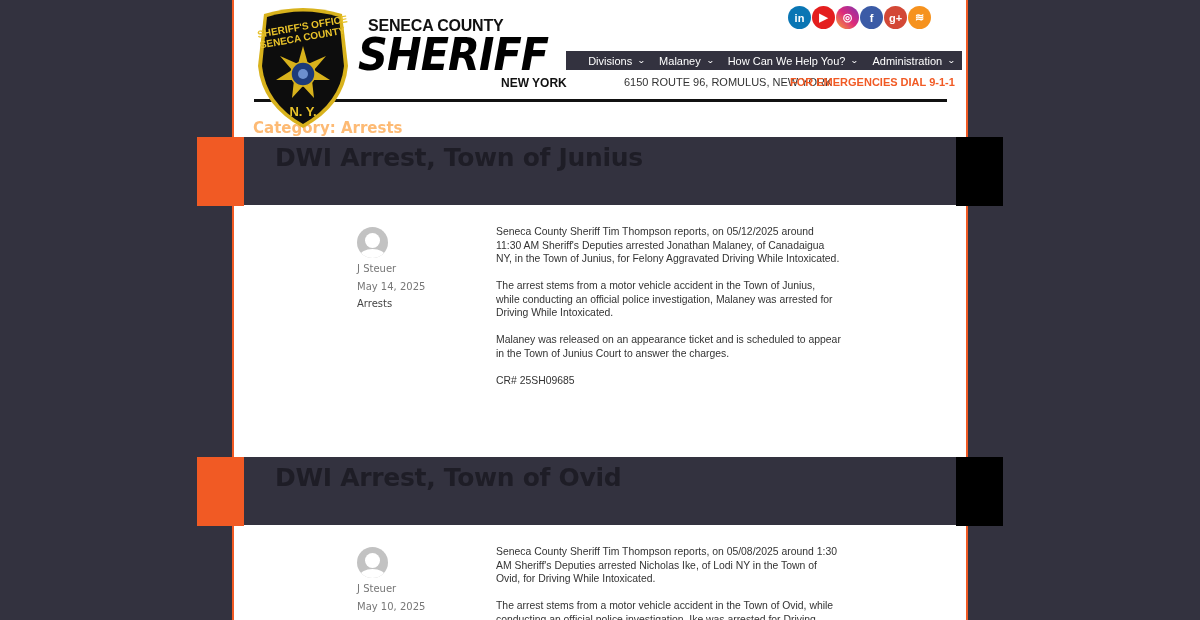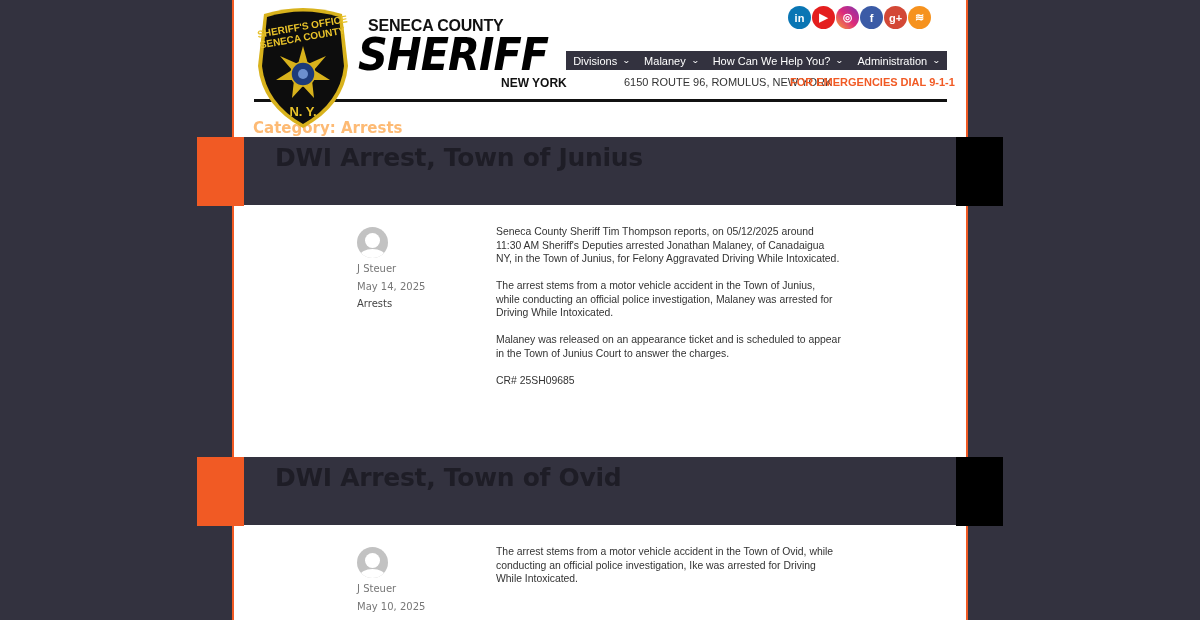--- a/index.html
+++ b/index.html
@@ -15,21 +15,21 @@
     border-left:2px solid #f15a24; border-right:2px solid #f15a24;
     box-sizing:border-box;
   }
   
   .seal { position:absolute; left:254px; top:6px; width:98px; height:124px; z-index:5; }
   .brand-county { position:absolute; left:368px; top:17px; font-size:16px; font-weight:bold; color:#111; letter-spacing:-0.2px; }
   .brand-sheriff { position:absolute; left:358px; top:30px; font-size:45px; font-weight:900; font-style:italic; color:#000; letter-spacing:-1px; line-height:50px; font-family:"DejaVu Sans", sans-serif; transform:scaleX(0.92); transform-origin:left; }
   .brand-ny { position:absolute; left:501px; top:76px; font-size:12px; font-weight:bold; color:#111; }
   .socials { position:absolute; left:788px; top:6px; display:flex; gap:1px; }
   .social { width:23px; height:23px; border-radius:50%; display:flex; align-items:center; justify-content:center; color:#fff; font-size:11px; font-weight:bold; cursor:pointer; }
-  .nav { position:absolute; left:566px; top:51px; width:381px; height:19px; background:#33323f; display:flex; align-items:center; justify-content:space-around; }
+  .nav { position:absolute; left:566px; top:51px; width:381px; height:19px; background:#33323f; display:flex; align-items:center; justify-content:space-around;padding-left:15px; }
   .nav-item { color:#fff; font-size:11px; display:flex; align-items:center; gap:6px; cursor:pointer; white-space:nowrap; }
   .chev { font-size:8px; transform:scaleX(1.3); }
   .address { position:absolute; left:584px; top:76px; font-size:11px; color:#333;margin-left:40px; }
   .emergency { position:absolute; left:790px; top:76px; font-size:11px; color:#f15a24; font-weight:bold; }
   .rule { position:absolute; left:254px; top:99px; width:693px; height:3px; background:#111; }
   .category { position:absolute; left:253px; top:119px; font-size:15px; font-weight:bold; color:#fdba74; font-family:"DejaVu Sans", sans-serif; z-index:4; }
   
   .post-head { position:absolute; left:197px; width:806px; height:68px; background:#33323f; }
   .post-head .orange { position:absolute; left:0; top:0; width:47px; height:69px; background:#f15a24; }
   .post-head .black { position:absolute; right:0; top:0; width:47px; height:69px; background:#000; }
@@ -115,14 +115,15 @@
 
 <div class="post-head" style="top:457px">
   <div class="orange"></div>
   <div class="post-title">DWI Arrest, Town of Ovid</div>
   <div class="black"></div>
 </div>
 <div class="avatar" style="left:357px; top:547px"></div>
 <div class="meta author" style="left:357px; top:583px">J Steuer</div>
 <div class="meta" style="left:357px; top:601px">May 10, 2025</div>
 <div class="body" style="top:545px">
+  <p>Seneca County Sheriff Tim Thompson reports, on 05/08/2025 around 1:30 AM Sheriff's Deputies arrested Nicholas Ike, of Lodi NY in the Town of Ovid, for Driving While Intoxicated.</p>
   <p>The arrest stems from a motor vehicle accident in the Town of Ovid, while conducting an official police investigation, Ike was arrested for Driving While Intoxicated.</p>
 </div>
 
 </body></html>

